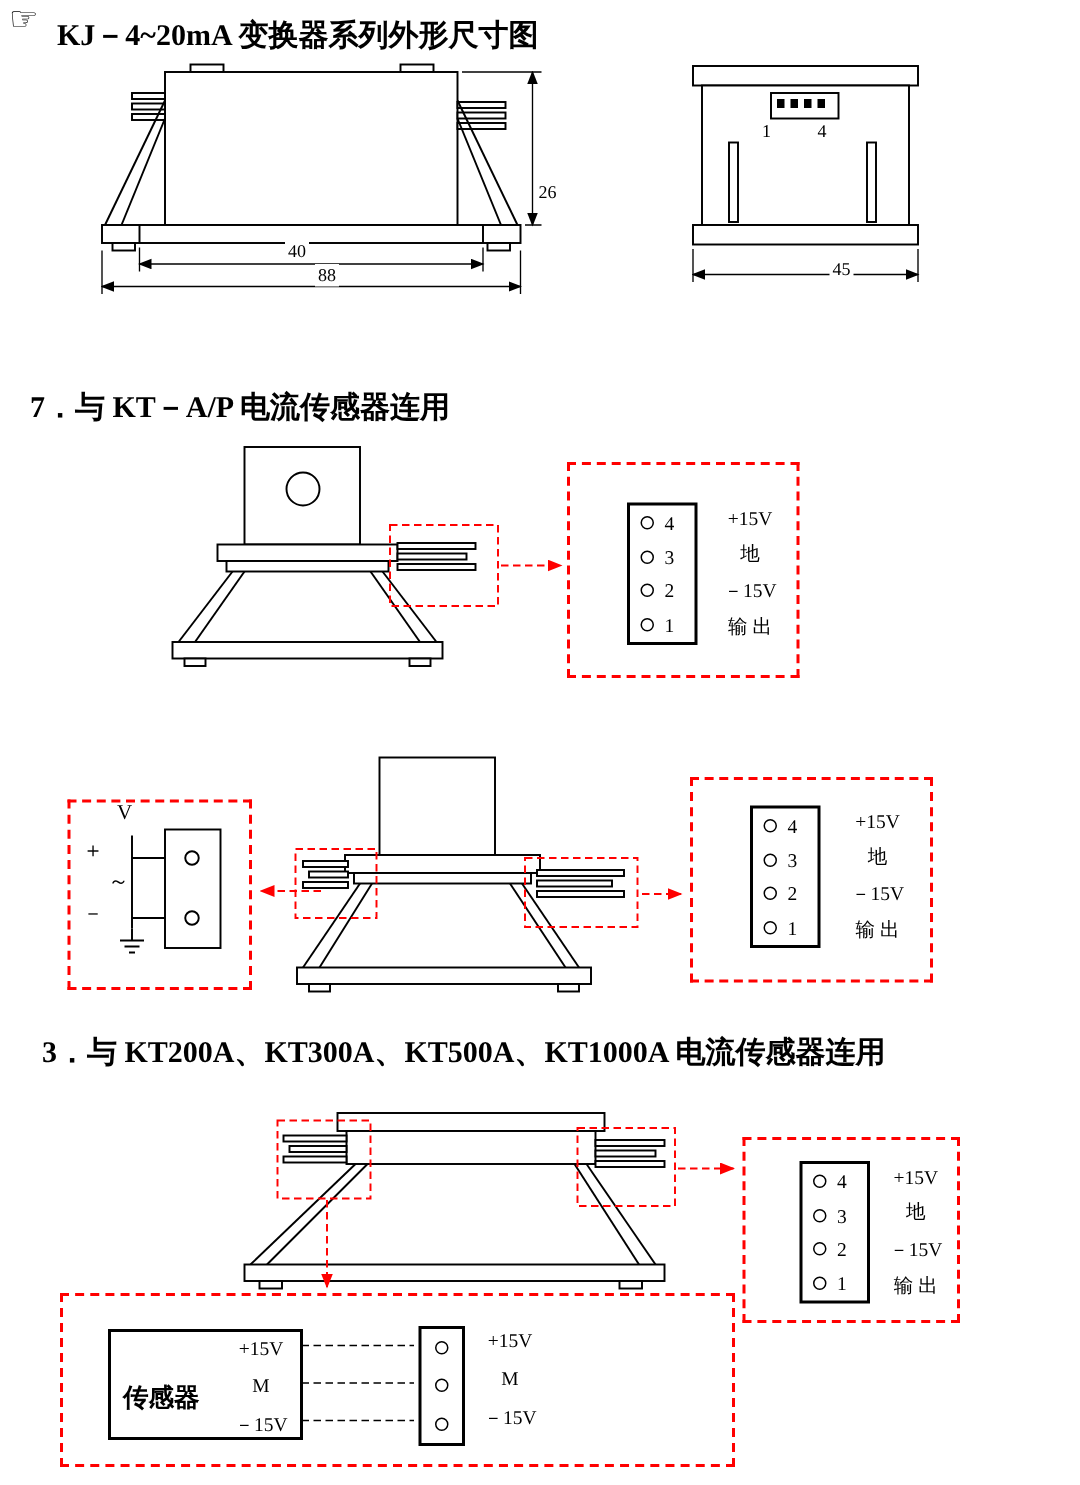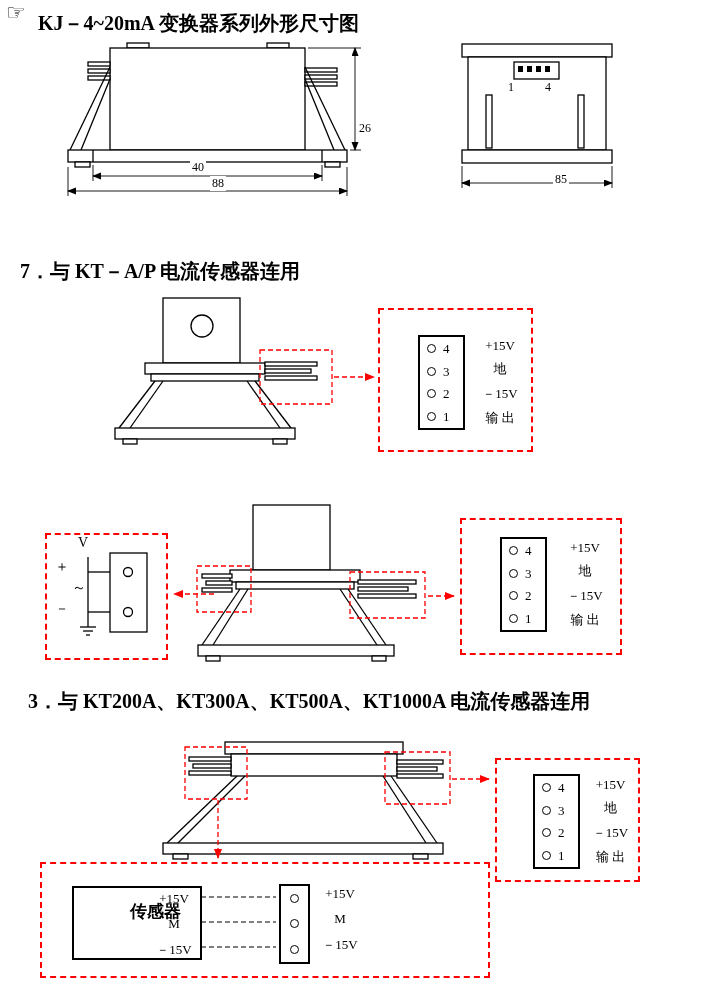--- a/index.html
+++ b/index.html
@@ -108,21 +108,21 @@
     <rect class="fill" x="97" y="28" width="5" height="6"></rect>
     <rect x="38" y="57" width="6" height="53"></rect>
     <rect x="130" y="57" width="6" height="53"></rect>
     <rect x="14" y="112" width="150" height="13"></rect>
     <line class="thin" x1="14" y1="128" x2="14" y2="150"></line>
     <line class="thin" x1="164" y1="128" x2="164" y2="150"></line>
     <line class="thin" x1="14" y1="145" x2="164" y2="145" marker-start="url(#ab)" marker-end="url(#ab)"></line>
   </svg>
   <span class="lbl dimtxt" style="left:506px;top:80px;">1</span>
   <span class="lbl dimtxt" style="left:543px;top:80px;">4</span>
-  <span class="lbl dimtxt" style="left:553px;top:172px;">85</span>
+  <span class="lbl dimtxt" style="left:553px;top:172px;">45</span>
 
 
   <span class="lbl t15" style="left:20px;top:258px;">7．与 KT－A/P 电流传感器连用</span>
   <svg class="abs drw" style="left:105px;top:292px;" width="240" height="160">
     <rect x="58" y="6" width="77" height="65"></rect>
     <circle cx="97" cy="34" r="11"></circle>
     <rect x="40" y="71" width="120" height="11"></rect>
     <rect x="46" y="82" width="108" height="7"></rect>
     <rect x="160" y="70" width="52" height="4"></rect>
     <rect x="160" y="77" width="46" height="4"></rect>
@@ -270,21 +270,21 @@
     <div class="tlabels" style="left:86px;top:14px;width:55px;height:95px;">
       <span>+15V</span>
       <span>地</span>
       <span>－15V</span>
       <span>输 出</span>
     </div>
   </div>
 
   <div class="spanel" style="left:40px;top:862px;width:450px;height:116px;">
     <div class="sensorbox" style="left:30px;top:22px;width:130px;height:74px;">
-      <span class="sname" style="left:8px;top:12px;margin-left:48px;">传感器</span>
+      <span class="sname" style="left:8px;top:32px;">传感器</span>
       <span class="soutlbl" style="right:3px;top:3px;">+15V</span>
       <span class="soutlbl" style="right:3px;top:28px;">M</span>
       <span class="soutlbl" style="right:3px;top:53px;">－15V</span>
     </div>
     <div class="vstrip" style="left:237px;top:20px;width:31px;height:80px;">
       <span class="circ"></span>
       <span class="circ"></span>
       <span class="circ"></span>
     </div>
     <span class="sinlbl" style="left:274px;top:22px;">+15V</span>

